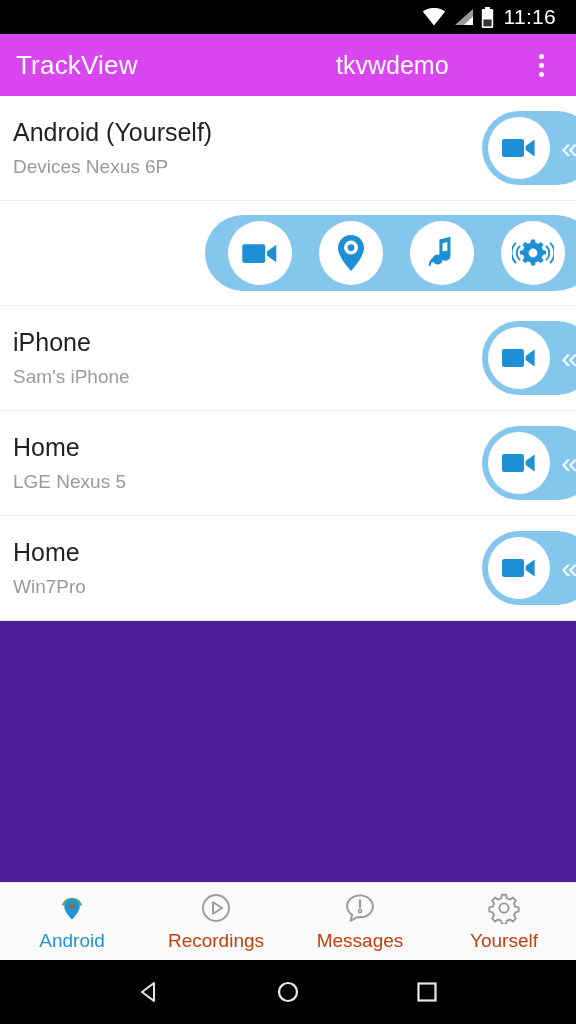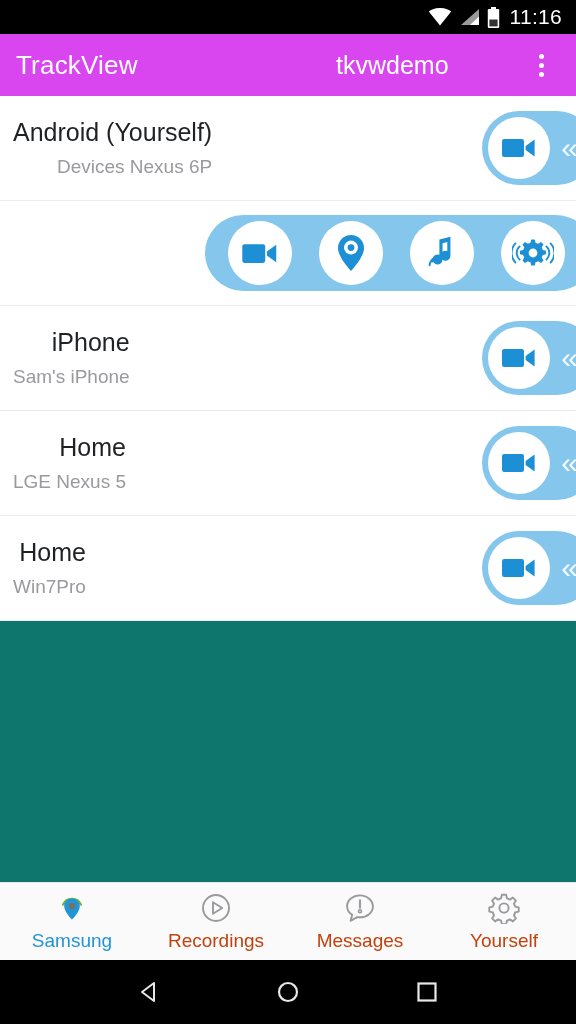--- a/index.html
+++ b/index.html
@@ -9,21 +9,21 @@
     background:#f5f5f8;
     overflow:hidden;
     position:relative;
   }
   .phone { width:576px; height:1024px; display:flex; flex-direction:column; position:relative; }
 
   
   .statusbar {
     height:34px; background:#000; flex:0 0 34px;
     display:flex; align-items:center; justify-content:flex-end;
-    padding-right:14px; gap:7px;
+    padding-right:20px; gap:7px;
   }
   .statusbar .sb-icon { display:flex; align-items:center; }
   .sb-time { color:#fff; font-size:21px; letter-spacing:.3px; margin-left:3px; }
 
   
   .appbar {
     height:62px; flex:0 0 62px; background:#d946ef;
     display:flex; align-items:center; position:relative;
     padding:0 16px 0 16px;
   }
@@ -33,21 +33,21 @@
     left:336px; top:50%; transform:translateY(-50%);
   }
   .overflow-btn {
     position:absolute; right:22px; top:50%; transform:translateY(-50%);
     width:26px; height:34px; display:flex; flex-direction:column;
     align-items:center; justify-content:center; gap:4px; cursor:pointer;
   }
   .overflow-btn i { display:block; width:5px; height:5px; border-radius:50%; background:#fff; }
 
   
-  .list { background:#0f766e; flex:1 1 auto; overflow:hidden; position:relative;text-align:right; }
+  .list { background:#4c1d95; flex:1 1 auto; overflow:hidden; position:relative; }
   .device-row {
     position:relative; height:105px; background:#fff;
     border-bottom:1px solid #ececed;
     display:flex; align-items:center; padding-left:13px;
   }
   .dev-text { display:flex; flex-direction:column; justify-content:center; z-index:2; }
   .dev-name { font-size:25px; color:#1f2124; line-height:1.15; }
   .dev-model { font-size:19px; color:#9a9a9e; margin-top:9px; line-height:1.15; }
 
   
@@ -244,21 +244,21 @@
     <div class="tab active">
       <span class="tab-ico">
         <svg width="32" height="32" viewBox="0 0 32 32">
           <g stroke="#6cb33f" stroke-width="2.4" fill="none" stroke-linecap="round">
             <path d="M7.2 12.6a9.6 9.6 0 0 1 17.6 0"></path>
           </g>
           <path d="M16 6.6c-4.3 0-7.8 3.4-7.8 7.6 0 5.7 7.8 13.4 7.8 13.4s7.8-7.7 7.8-13.4c0-4.2-3.5-7.6-7.8-7.6Z" fill="#2196d6"></path>
           <circle cx="16" cy="14" r="3.2" fill="#7c6f63"></circle>
         </svg>
       </span>
-      <span class="tab-label">Samsung</span>
+      <span class="tab-label">Android</span>
     </div>
 
     <div class="tab">
       <span class="tab-ico">
         <svg width="32" height="32" viewBox="0 0 32 32">
           <circle cx="16" cy="16" r="13" fill="none" stroke="#9a9a9e" stroke-width="1.9"></circle>
           <path d="M13 10.2 22.2 16 13 21.8Z" fill="none" stroke="#9a9a9e" stroke-width="1.9" stroke-linejoin="round"></path>
         </svg>
       </span>
       <span class="tab-label">Recordings</span>

